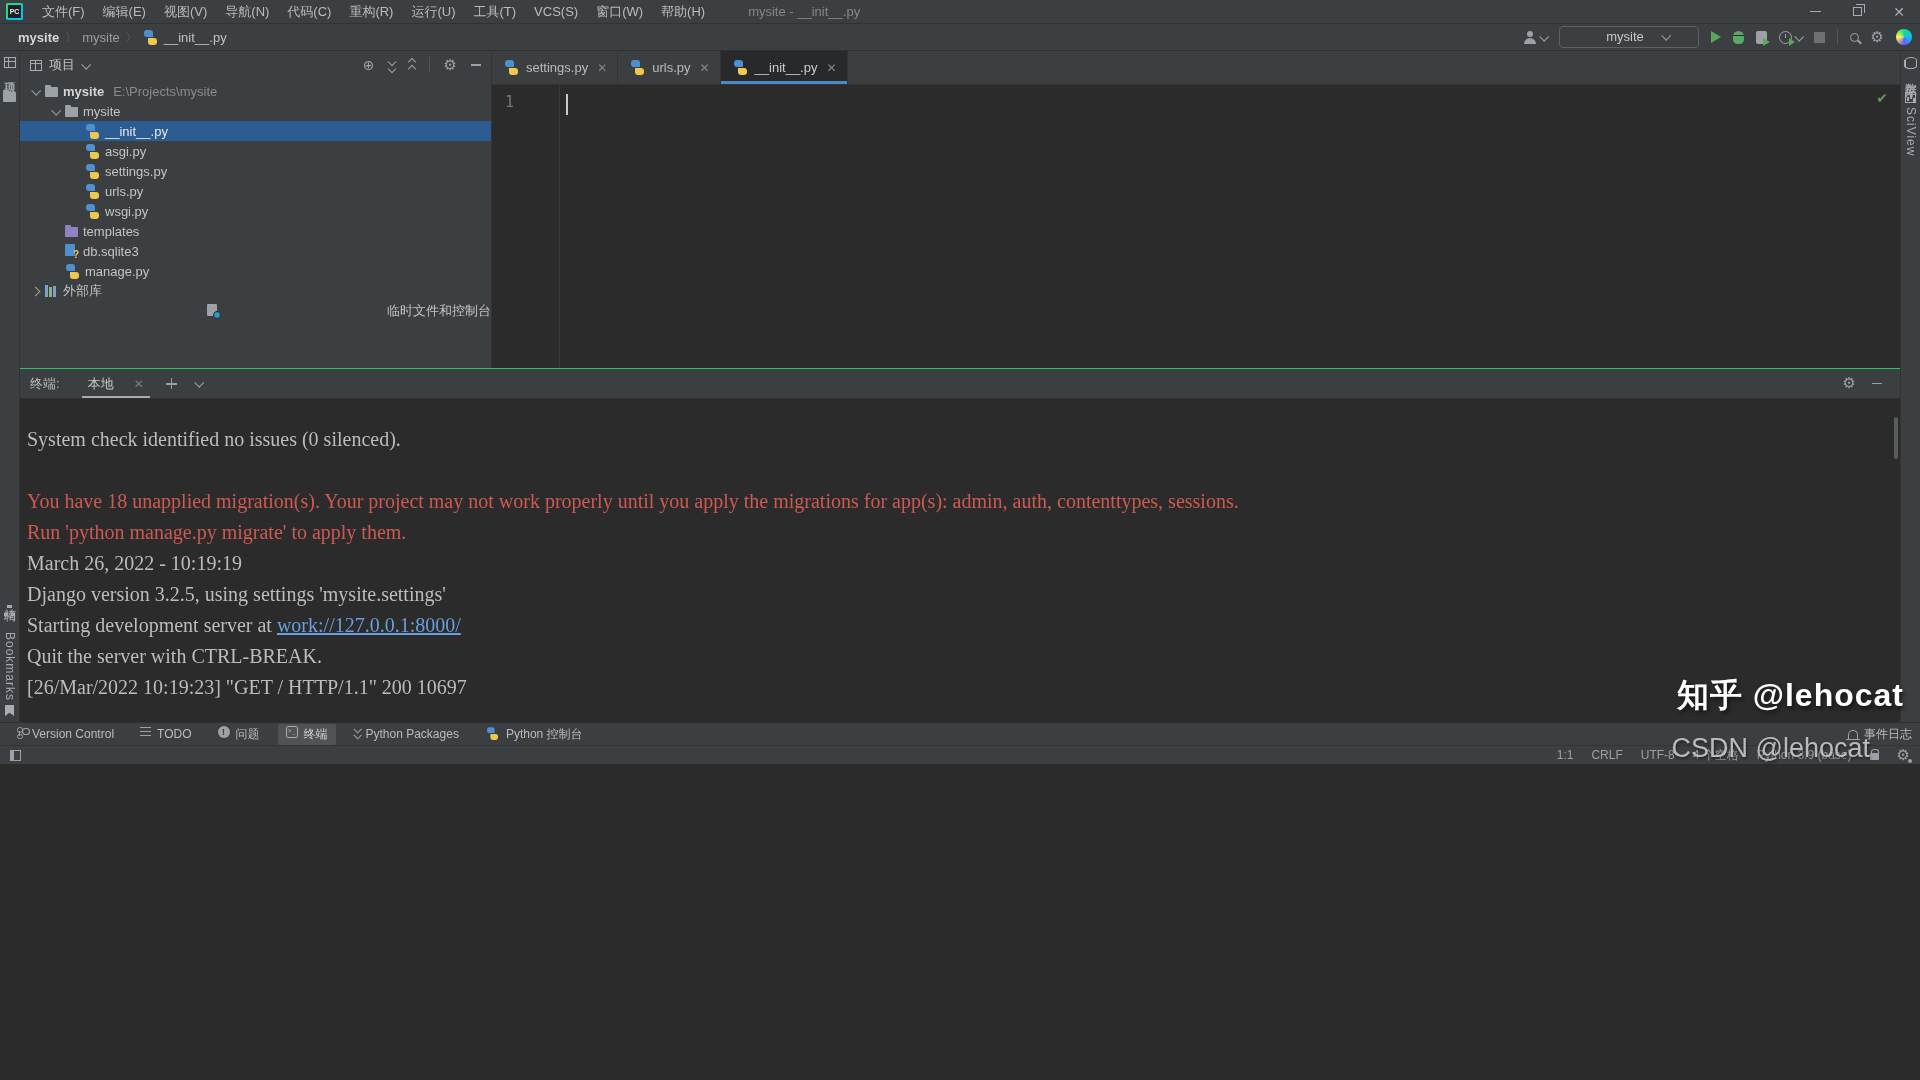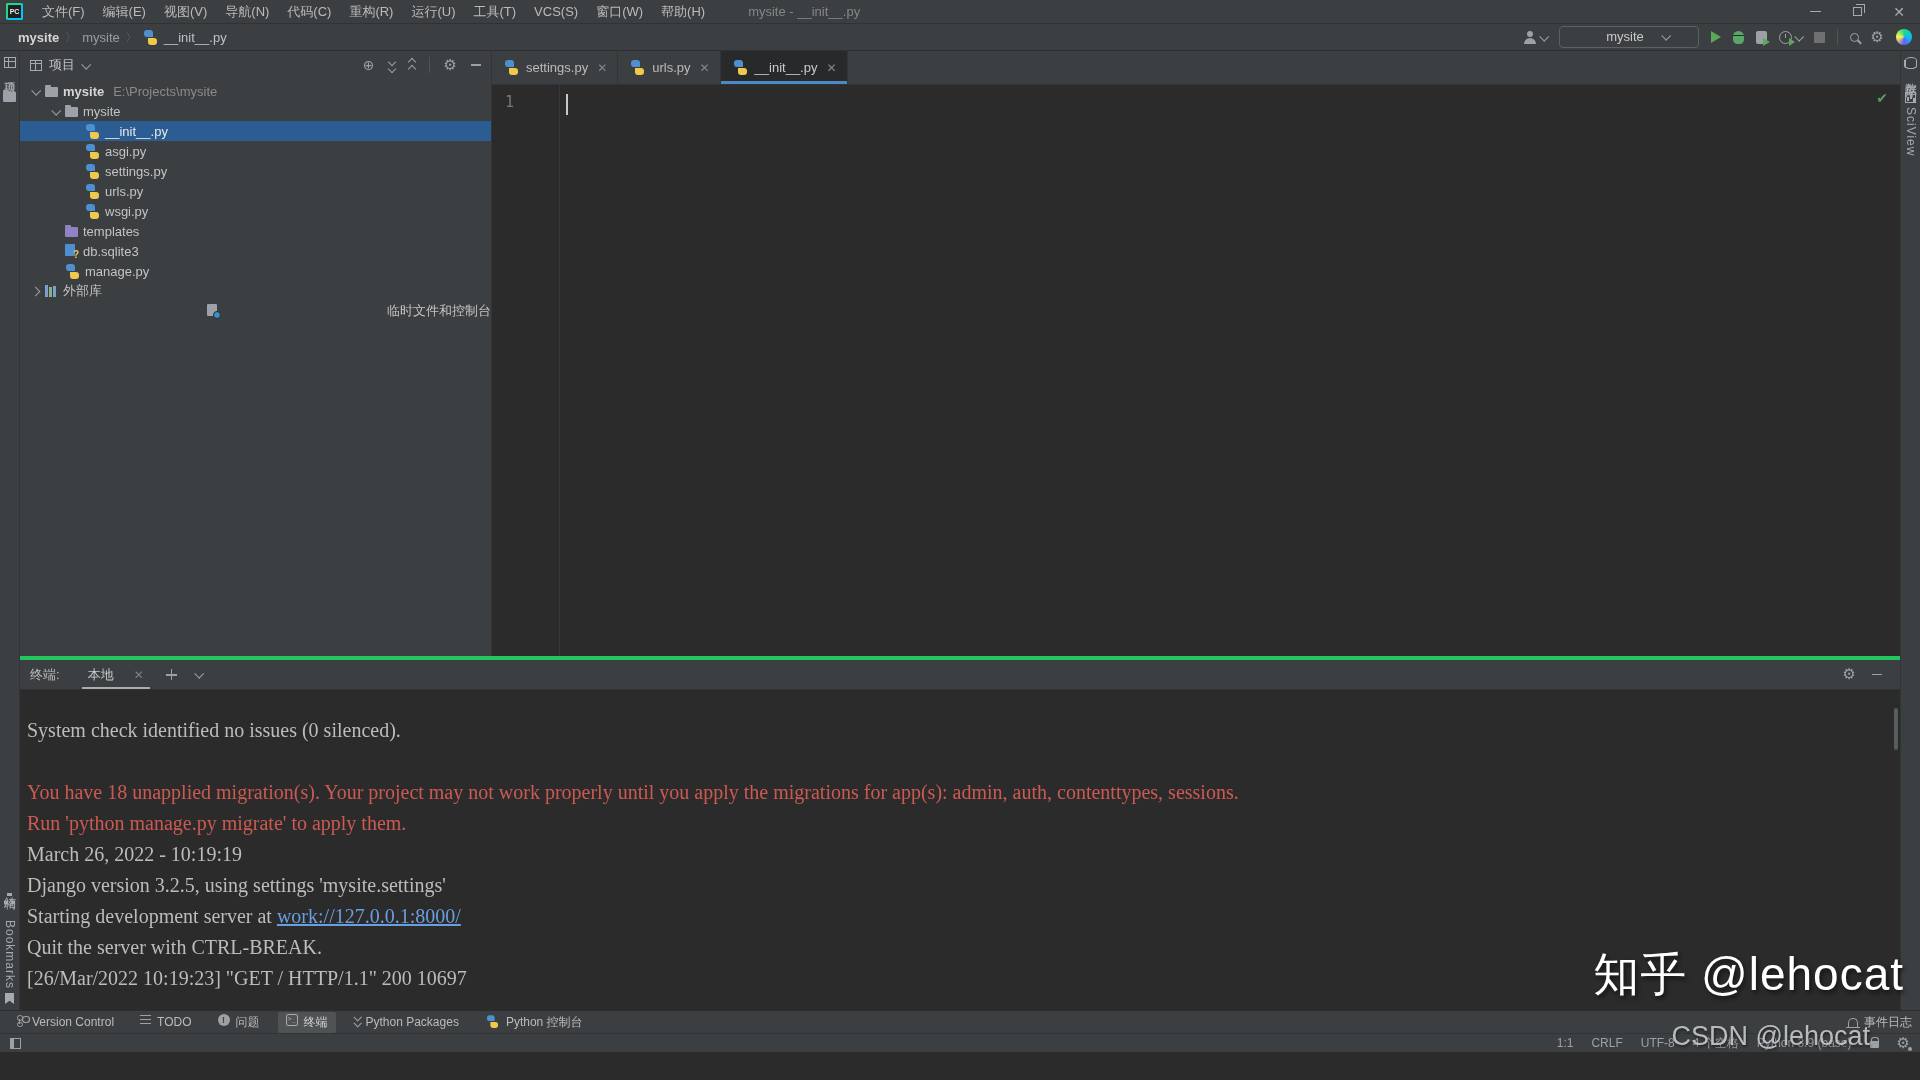--- a/index.html
+++ b/index.html
@@ -1,18 +1,18 @@
 <!DOCTYPE html>
 <html><head>
 <meta charset="utf-8">
 <style>
   *{box-sizing:border-box;margin:0;padding:0}
   html,body{width:1920px;height:1080px;overflow:hidden;background:#2b2b2b;
     font-family:"Liberation Sans",sans-serif;-webkit-font-smoothing:antialiased}
-  #root{position:relative;width:1920px;height:1052px;display:flex;flex-direction:column;background:#3c3f41;color:#bbb}
+  #root{position:relative;width:1920px;height:764px;display:flex;flex-direction:column;background:#3c3f41;color:#bbb}
 
   
   .menubar{height:24px;display:flex;align-items:center;background:#3c3f41;border-bottom:1px solid #303233;font-size:13px;flex:0 0 auto}
   .pc-logo{width:17px;height:17px;margin:0 10px 0 6px;border:2px solid #21d789;border-right-color:#07c3f2;border-bottom-color:#07c3f2;
     background:#1e1f22;color:#eee;font-size:7px;font-weight:bold;display:flex;align-items:center;justify-content:center;border-radius:2px}
   .menu-item{padding:2px 9px;color:#bbb;cursor:default}
   .win-title{color:#848688;margin-left:34px}
   .win-controls{margin-left:auto;display:flex;align-items:center;height:100%}
   .win-btn{width:42px;height:100%;display:flex;align-items:center;justify-content:center;color:#a7abb0}
   .wb-min{width:11px;height:1.5px;background:#a7abb0}
@@ -116,21 +116,21 @@
   .etab{display:flex;align-items:center;gap:7px;padding:0 10px 0 12px;color:#bbb;border-right:1px solid #323435;position:relative;cursor:default}
   .etab .x{color:#848688;font-size:12px;margin-left:2px}
   .etab.active{background:#27292a;color:#c9cbcd}
   .etab.active:after{content:"";position:absolute;left:0;right:0;bottom:0;height:3px;background:#4a88c7}
   .edit-body{flex:1;position:relative;display:flex}
   .gutter{width:68px;flex:0 0 auto;border-right:1px solid #37393b;color:#787878;font-family:"DejaVu Sans Mono",monospace;font-size:15px;padding:8px 0 0 13px}
   .caret{position:absolute;left:74px;top:9px;width:2px;height:21px;background:#c8c8c8}
   .insp-ok{position:absolute;top:5px;right:12px;color:#5f9a5f;font-size:14px;font-family:"DejaVu Sans",sans-serif}
 
   
-  .terminal{height:354px;flex:0 0 auto;background:#2b2b2b;border-top:4px solid #22c55e;display:flex;flex-direction:column;position:relative}
+  .terminal{height:354px;flex:0 0 auto;background:#2b2b2b;border-top:1px solid #22c55e;display:flex;flex-direction:column;position:relative}
   .term-head{height:30px;background:#3c3f41;border-bottom:1px solid #2f3132;display:flex;align-items:center;font-size:13px;flex:0 0 auto;padding:0 10px}
   .term-label{color:#bbb;margin-right:22px}
   .term-tab{position:relative;display:flex;align-items:center;gap:20px;color:#c7c9cb;padding:0 6px;height:100%}
   .term-tab:after{content:"";position:absolute;left:0;right:0;bottom:0;height:2px;background:#a9adb0}
   .term-tab .x{color:#7f8285;font-size:12px}
   .plus-ico{position:relative;width:11px;height:11px;margin-left:16px}
   .plus-ico:before{content:"";position:absolute;left:0;right:0;top:5px;height:1.6px;background:#9da0a4}
   .plus-ico:after{content:"";position:absolute;top:0;bottom:0;left:5px;width:1.6px;background:#9da0a4}
   .term-head .chev{margin-left:18px}
   .th-right{margin-left:auto;display:flex;align-items:center;gap:16px;margin-right:8px}
@@ -161,21 +161,21 @@
   .statusbar{height:19px;background:#3c3f41;border-top:1px solid #323435;display:flex;align-items:center;font-size:12px;color:#9da0a4;flex:0 0 auto;padding:0 10px}
   .sb-toggle{width:11px;height:11px;border:1.2px solid #9da0a4;position:relative}
   .sb-toggle:before{content:"";position:absolute;left:0;top:0;bottom:0;width:3px;background:#9da0a4}
   .sb-right{margin-left:auto;display:flex;align-items:center;gap:18px}
   .lock-ico{width:9px;height:7px;background:#9da0a4;border-radius:1px;position:relative;margin-top:3px}
   .lock-ico:before{content:"";position:absolute;left:1.5px;top:-4px;width:6px;height:5px;border:1.3px solid #9da0a4;border-bottom:none;border-radius:3px 3px 0 0}
   .gear-badge{position:relative}
   .gear-badge:after{content:"";position:absolute;right:-2px;bottom:0;width:4px;height:4px;border-radius:50%;background:#9da0a4}
 
   
-  .wm-zhihu{position:absolute;right:16px;bottom:46px;font-size:46px;font-weight:normal;color:#fff;
+  .wm-zhihu{position:absolute;right:16px;bottom:46px;font-size:32px;font-weight:bold;color:#fff;
     text-shadow:2px 3px 4px rgba(0,0,0,.55);letter-spacing:1px;z-index:50;pointer-events:none}
   .wm-csdn{position:absolute;right:50px;bottom:0px;font-size:27px;color:#c3c6c9;opacity:.92;
     text-shadow:1px 2px 3px rgba(0,0,0,.5);z-index:50;pointer-events:none}
 </style>
 </head>
 <body>
 
 <div id="root">
 
   <div class="menubar">

